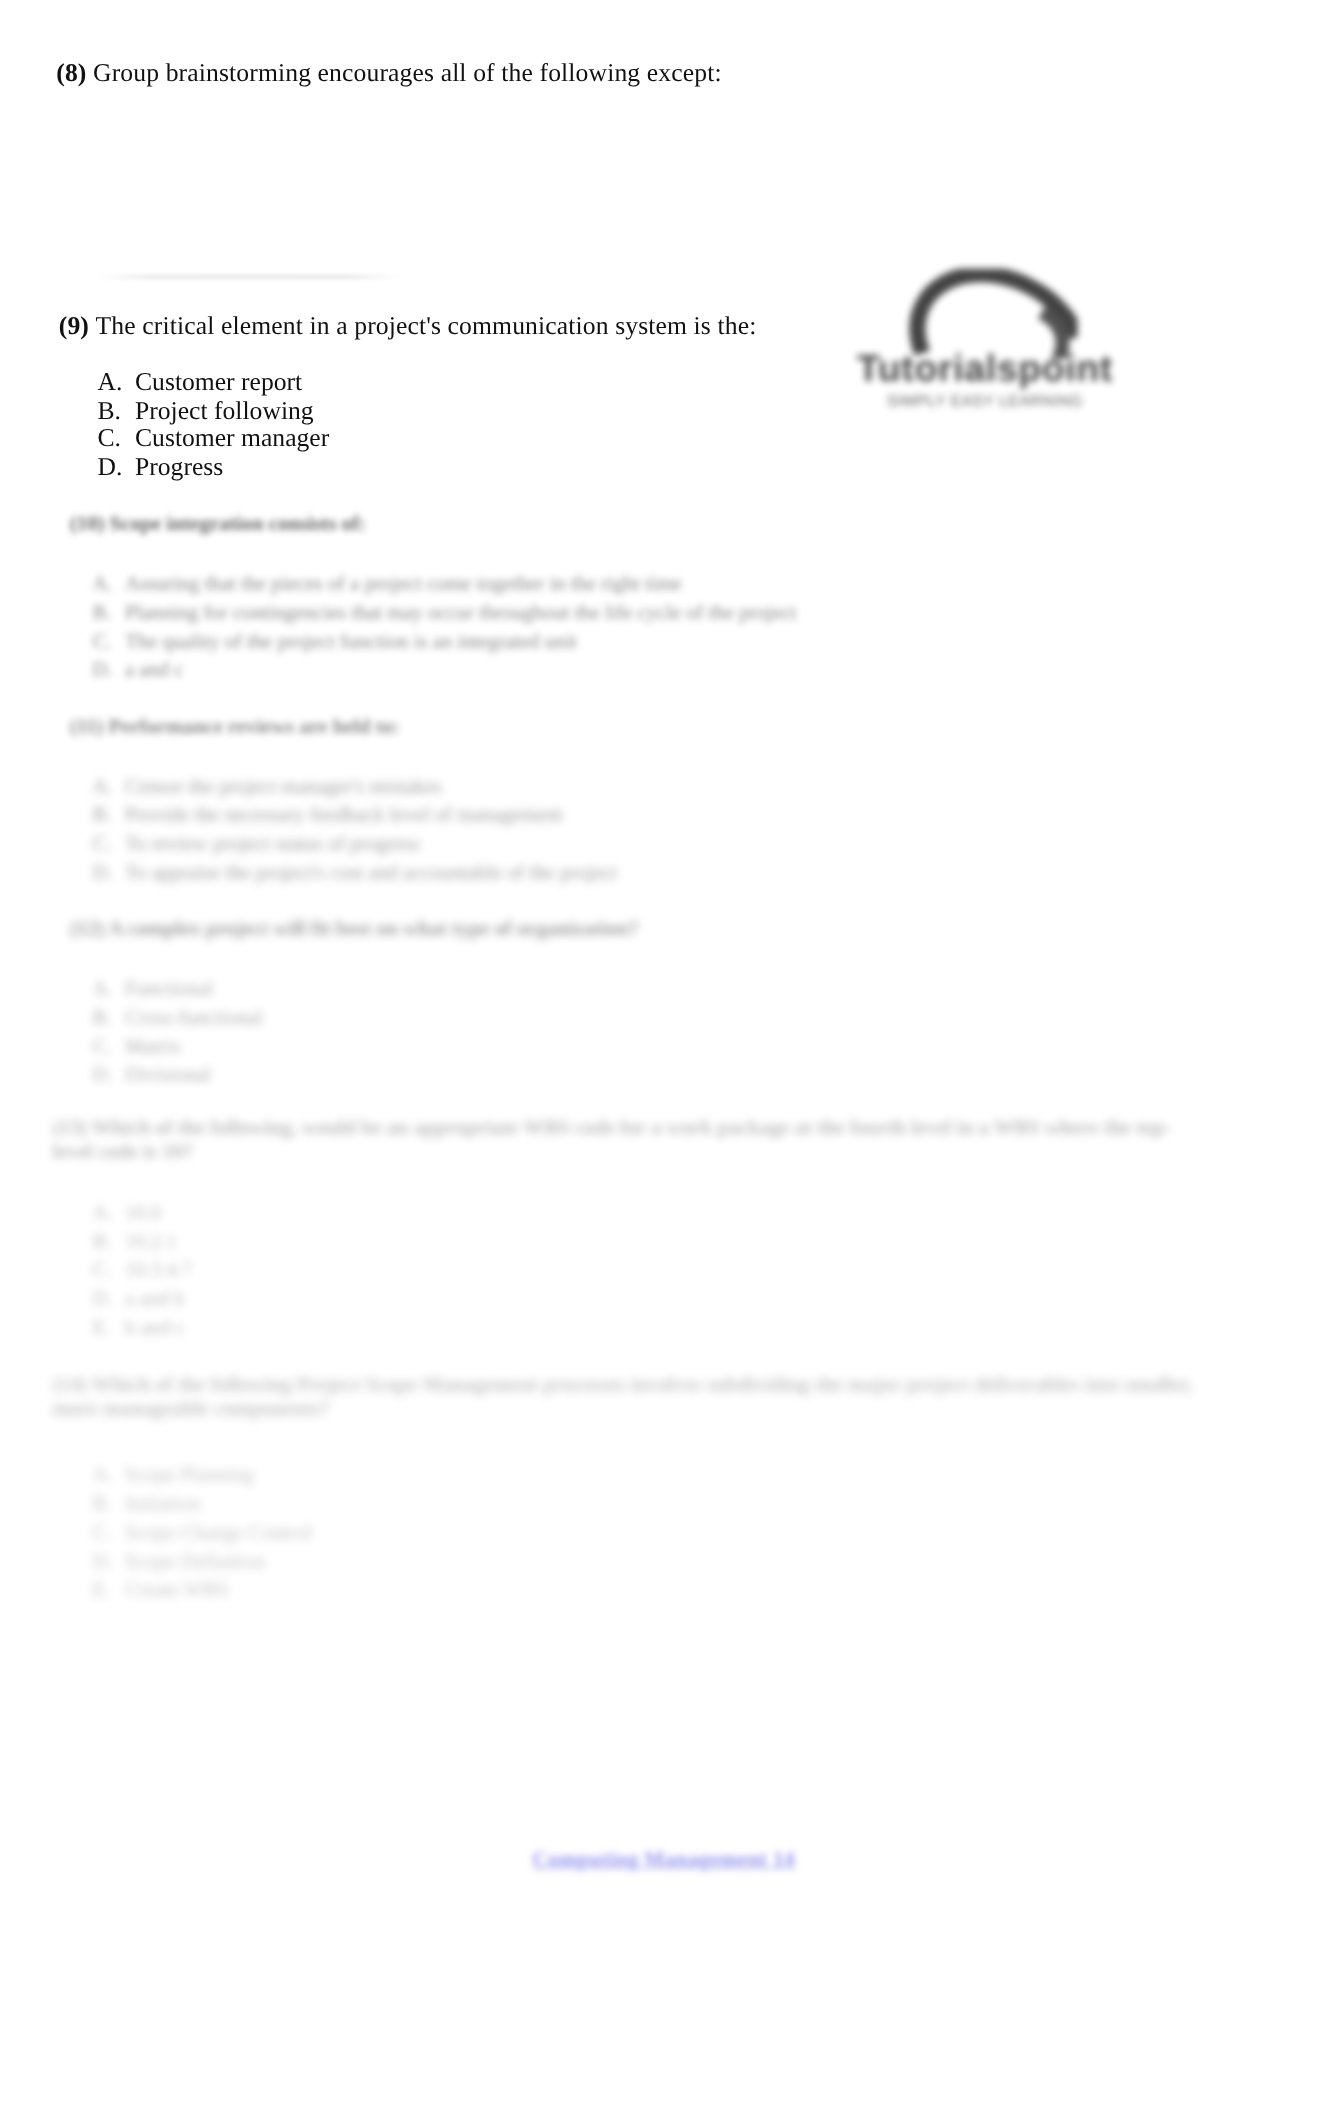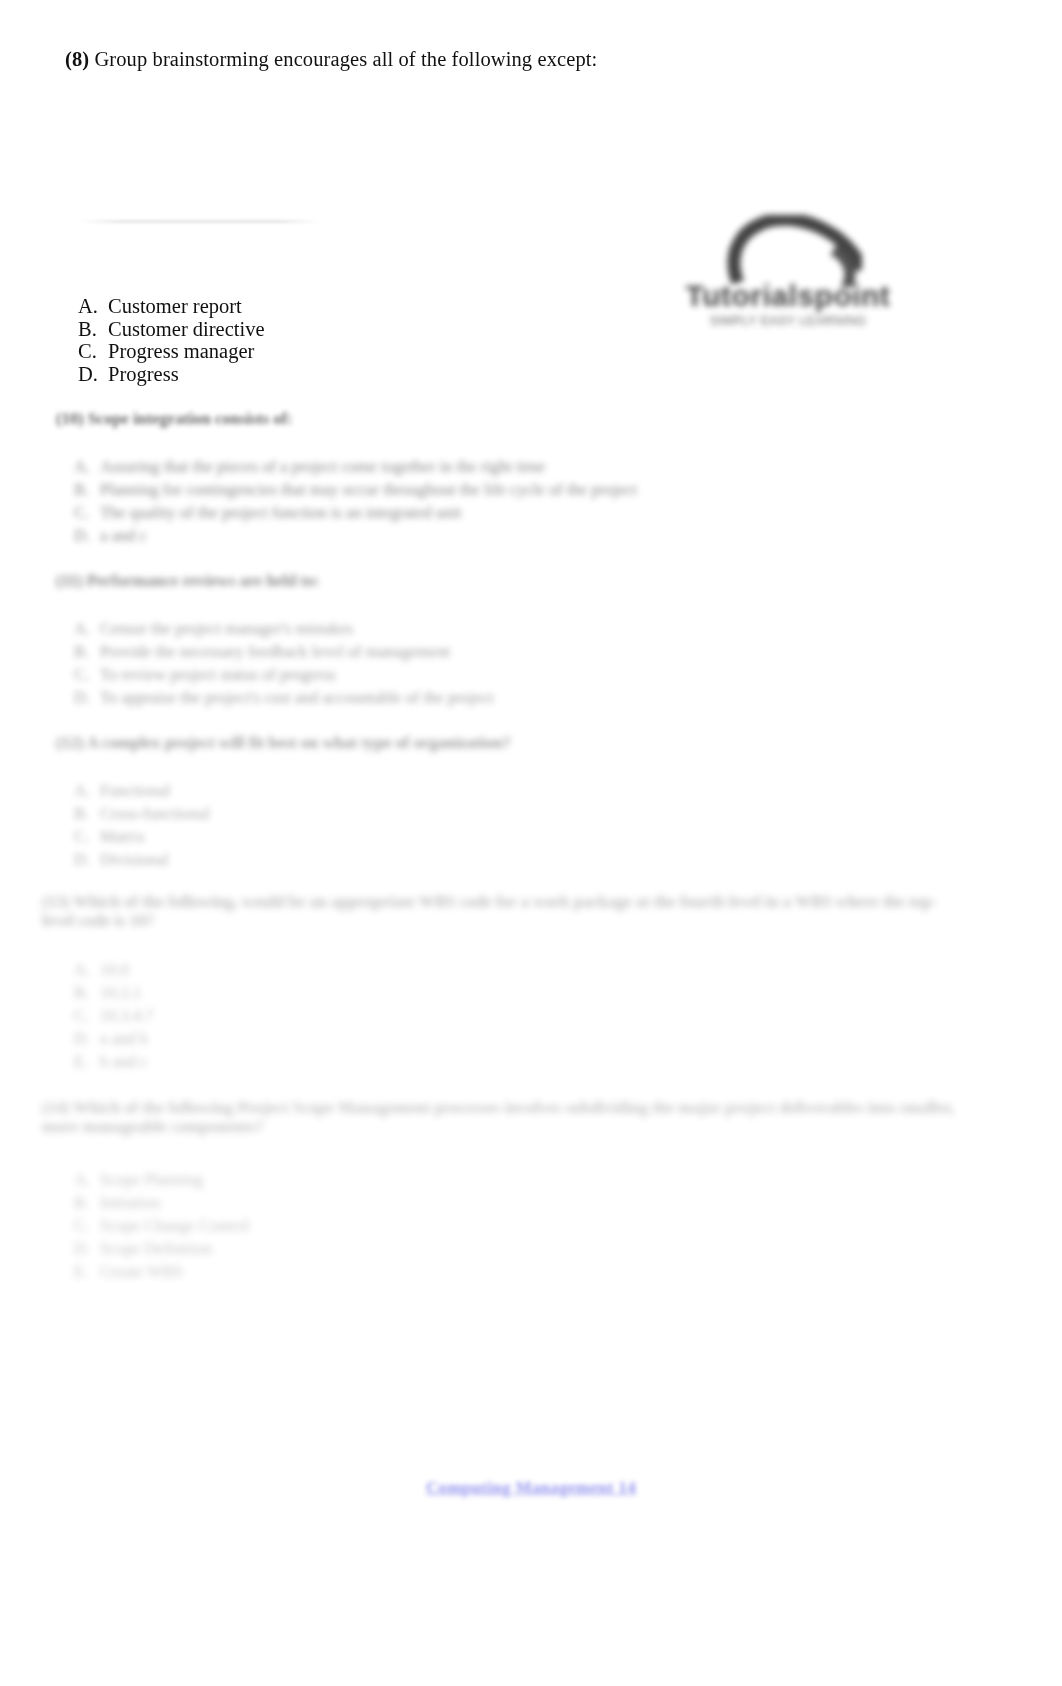--- a/index.html
+++ b/index.html
@@ -170,49 +170,53 @@
     text-decoration: underline;
     filter: blur(2.9px);
     opacity: 0.72;
   }
 </style>
 </head>
 <body>
 
 <div class="page">
 
-  <div class="q-sharp" style="left:45px; top:47px;margin-left:20px;">
+  <div class="q-sharp" style="left:45px; top:47px;">
     <span class="qnum">(8) </span>
     <span>Group brainstorming encourages all of the following except:</span>
   </div>
 
   <div class="faint-rule"></div>
 
   <div class="logo">
     <div class="logo-mark">
       <div class="logo-swoosh"></div>
       <div class="logo-swoosh2"></div>
     </div>
     <div class="logo-word">Tutorialspoint</div>
     <div class="logo-tag">SIMPLY EASY LEARNING</div>
   </div>
 
+  <div class="q-sharp" style="left:47px; top:249px;">
+    <span class="qnum">(9) </span>
+    <span>The critical element in a project's communication system is the:</span>
+  </div>
 
   <div class="opts-sharp" style="left:78px; top:295px;">
     <div class="opt">
       <span class="letter">A.</span>
       <span>Customer report</span>
     </div>
     <div class="opt">
       <span class="letter">B.</span>
-      <span>Customer directive</span>
-    </div>
-    <div class="opt">
-      <span class="letter">C.</span>
-      <span>Progress manager</span>
+      <span>Project following</span>
+    </div>
+    <div class="opt">
+      <span class="letter">C.</span>
+      <span>Customer manager</span>
     </div>
     <div class="opt">
       <span class="letter">D.</span>
       <span>Progress</span>
     </div>
   </div>
 
   <div class="blurwrap b-stem blur-1" style="left:56px; top:409px; width:900px;">
     <span>(10) </span><span>Scope integration consists of:</span>
   </div>

